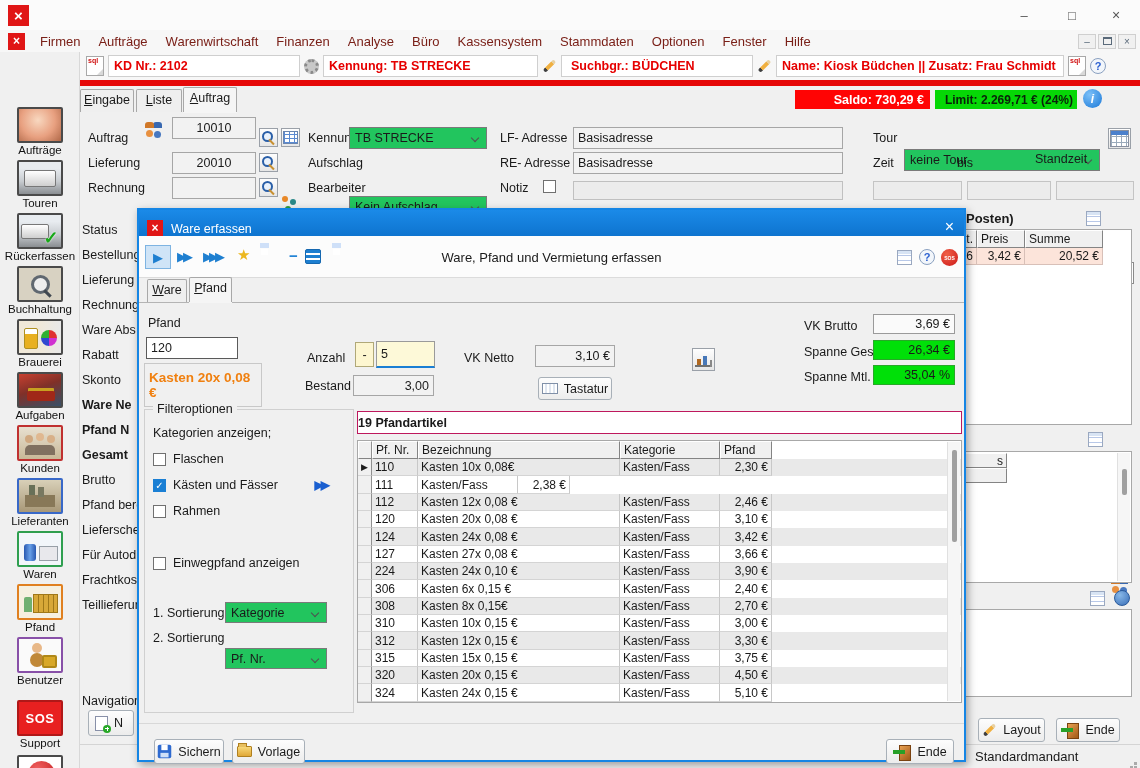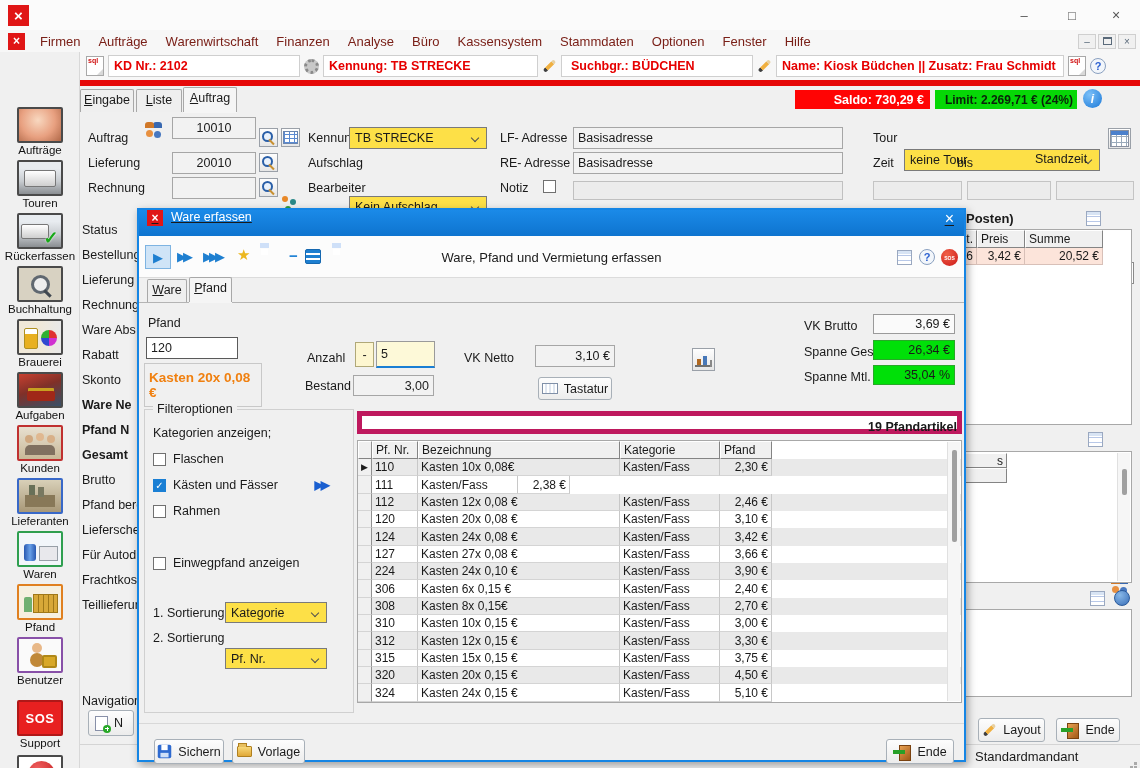--- a/index.html
+++ b/index.html
@@ -83,21 +83,21 @@
 .icon-sos-dot { width:17px; height:17px; border-radius:50%; background:radial-gradient(circle at 35% 30%,#f06048,#cc1818);
   display:flex; align-items:center; justify-content:center; }
 .icon-sos-dot::after { content:"SOS"; color:#fff; font-size:5px; font-weight:bold; }
 
 
 .mini-btn { background:linear-gradient(#fefefe,#e6e6e6); border:1px solid #9aa0a8; display:flex; align-items:center; justify-content:center; }
 .sunken { background:#f2f2f2; border:1px solid #a6a6a6; }
 .field-txt { font-size:12.5px; display:flex; align-items:center; padding:0 4px; overflow:hidden; white-space:nowrap; }
 .txt-r { justify-content:flex-end; }
 .txt-c { justify-content:center; }
-.combo { background:#fde047; border:1px solid #7a7a7a; position:relative; font-size:12.5px;
+.combo { background:#22c55e; border:1px solid #7a7a7a; position:relative; font-size:12.5px;
   display:flex; align-items:center; padding:0 18px 0 5px; overflow:hidden; white-space:nowrap; }
 .combo::after { content:""; position:absolute; right:8px; top:7px; width:5px; height:5px;
   border-right:1.6px solid #505050; border-bottom:1.6px solid #505050; transform:rotate(45deg); }
 .spin { position:relative; background:#fff; border:1px solid #8a8a8a; }
 .spin .val { position:absolute; left:4px; top:3px; font-size:12px; }
 .updown { position:absolute; right:1px; top:1px; bottom:1px; width:13px; display:flex; flex-direction:column; }
 .updown span { flex:1; background:#f0f0f0; border:1px solid #c8c8c8; font-size:6px; color:#404040;
   display:flex; align-items:center; justify-content:center; }
 .cbx { width:13px; height:13px; background:#fff; border:1px solid #707070; display:inline-flex;
   align-items:center; justify-content:center; font-size:10px; color:#fff; }
@@ -180,21 +180,21 @@
 .pinkcell { background:#fce4da; border-right:1px solid #d8c0b8; border-bottom:1px solid #d8c0b8;
   font-size:12px; display:flex; align-items:center; padding:0 3px; white-space:nowrap; }
 #statusbar { left:80px; top:744px; width:1060px; height:24px; background:#f0f0f0; border-top:1px solid #d4d4d4; }
 .grip { position:absolute; right:3px; bottom:3px; width:3px; height:3px; background:#aaa;
   box-shadow:-4px 4px 0 #aaa,0 4px 0 #aaa,-8px 8px 0 #aaa,-4px 8px 0 #aaa,0 8px 0 #aaa; }
 
 
 #modal { left:137px; top:208px; width:829px; height:554px; background:#f0f0f0;
   border:2px solid #1585e4; box-shadow:2px 3px 8px rgba(0,0,0,0.35); z-index:50; }
 #modal-titlebar { left:0; top:0; width:825px; height:26px; background:linear-gradient(#1b8ae8,#0e74cf);
-  display:flex; align-items:flex-start;text-decoration:underline; }
+  display:flex; align-items:flex-end; }
 #modal-title { color:#fff; font-size:12.5px; margin-left:8px; }
 #modal-toolbar { left:0; top:26px; width:825px; height:42px; background:#fcfcfc; border-bottom:1px solid #dcdcdc; }
 .tb-blue { color:#1e7fd0; font-size:13px; letter-spacing:-4px; white-space:nowrap; }
 #modal-content { left:0; top:92px; width:825px; height:458px; background:#f0f0f0; border-top:1px solid #b4b4b4; }
 .fieldset { position:absolute; border:1px solid #d0d0d0; }
 .legend { position:absolute; top:-8px; left:8px; background:#f0f0f0; padding:0 4px; font-size:12.5px; }
 .cb-row { display:flex; align-items:center; gap:7px; height:26px; padding-left:8px; }
 .cb-extra { margin-left:auto; padding-right:26px; color:#1a5fd0; letter-spacing:-3px; font-size:12px; font-weight:bold; }
 .cb-label { font-size:12.5px; }
 
@@ -596,21 +596,21 @@
         <div class="cb-row abs" style="left:0;top:140px;width:208px;">
           <span class="cbx"></span>
           <span class="cb-label">Einwegpfand anzeigen</span>
         </div>
         <span class="abs lbl" style="left:8px;top:196px;">1. Sortierung</span>
         <div class="abs combo" style="left:80px;top:192px;width:102px;height:21px;">Kategorie</div>
         <span class="abs lbl" style="left:8px;top:221px;">2. Sortierung</span>
         <div class="abs combo" style="left:80px;top:217px;width:102px;height:21px;">Pf. Nr.</div>
       </div>
 
-      <div class="abs" style="left:218px;top:108px;width:605px;height:23px;background:#fff;border:5px solid #be185d;text-align:right;font-weight:bold;font-size:12.5px;padding-top:4px;">19 Pfandartikel</div>
+      <div class="abs" style="left:218px;top:108px;width:605px;height:23px;background:#fff;border:1px solid #be185d;text-align:left;font-weight:bold;font-size:12.5px;padding-top:4px;">19 Pfandartikel</div>
       <div class="abs panel" id="ptable" style="left:218px;top:137px;width:605px;height:263px;">
         <div class="phead">
           <span class="hcell c-marker" style="width:14px;"></span>
           <span class="hcell" style="width:46px;">Pf. Nr.</span>
           <span class="hcell" style="width:202px;">Bezeichnung</span>
           <span class="hcell" style="width:100px;">Kategorie</span>
           <span class="hcell" style="width:52px;">Pfand</span>
         </div>
         <div>
 

